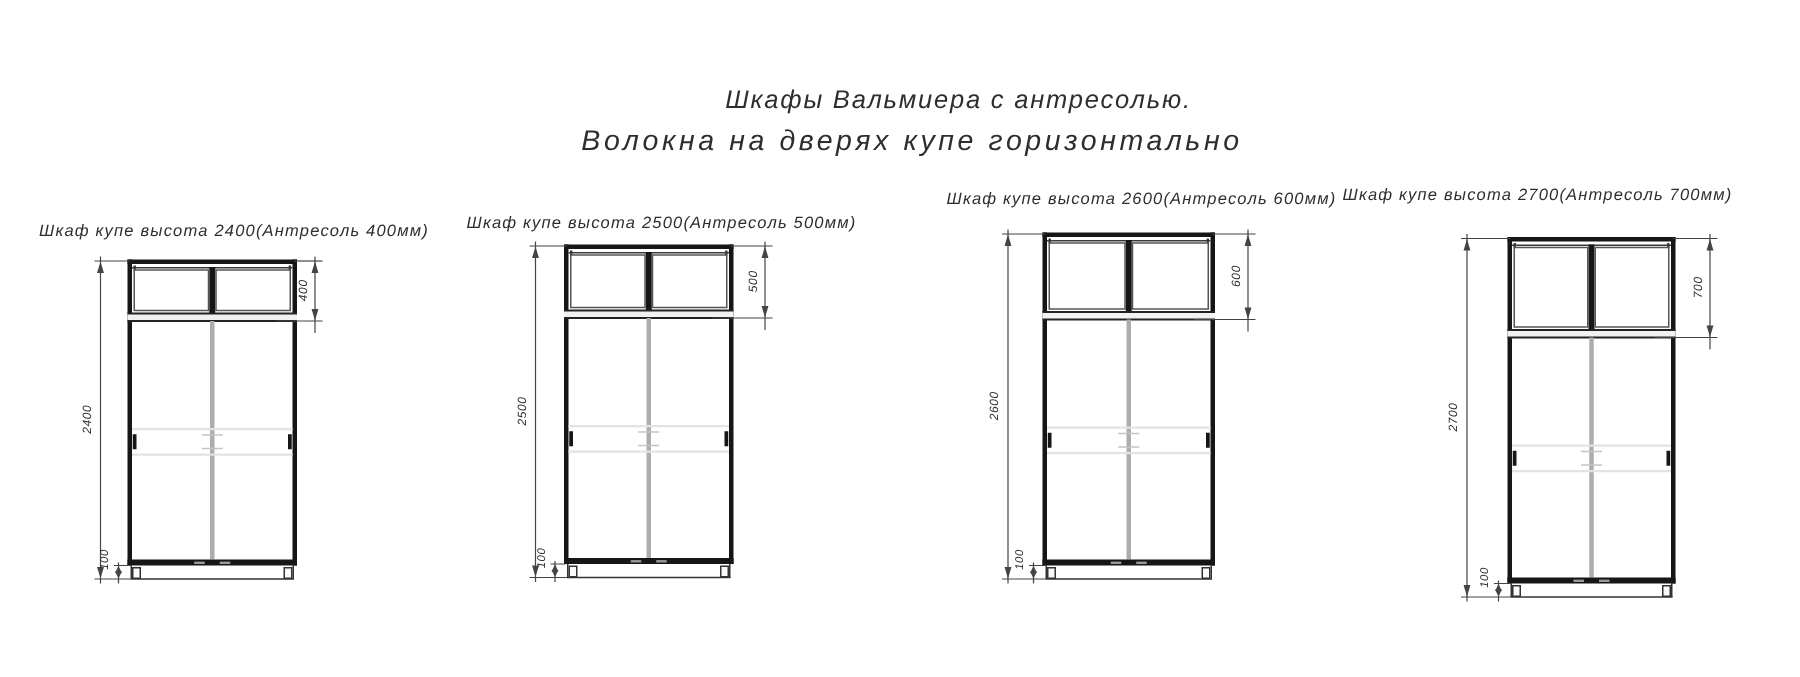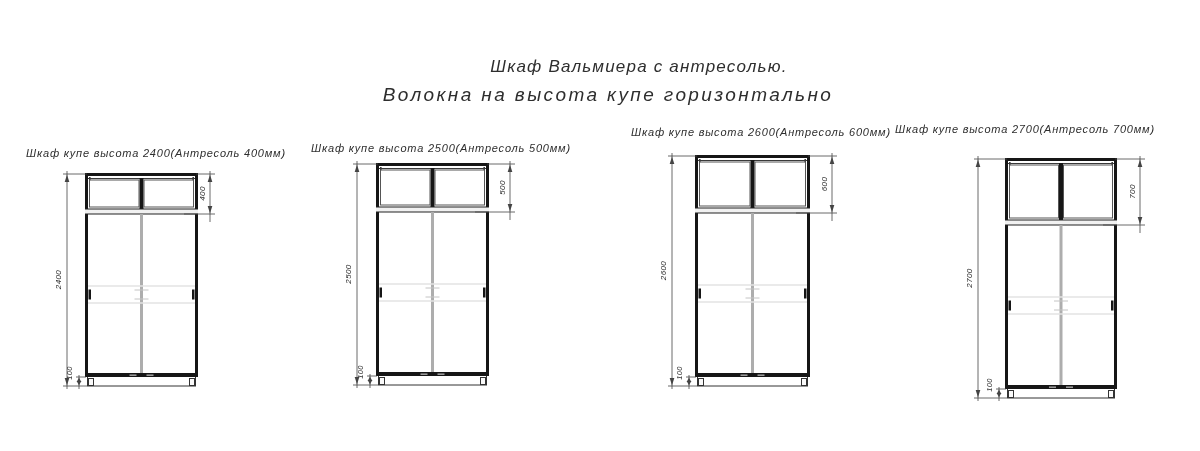--- a/index.html
+++ b/index.html
@@ -8,22 +8,22 @@
   .title{position:absolute;font-style:italic;color:#2e2e2e;white-space:nowrap;
          transform:translateX(-50%);font-family:"Liberation Sans",sans-serif;}
   .title-1{left:639px;top:57px;font-size:17px;letter-spacing:1.2px;}
   .title-2{left:608px;top:84px;font-size:19px;letter-spacing:2.4px;}
   svg text{font-family:"Liberation Sans",sans-serif;font-style:italic;fill:#2e2e2e;}
 </style>
 </head>
 <body>
 
 <div id="canvas">
-  <div class="title title-1">Шкаф Вальмиера с антресолью.</div>
-  <div class="title title-2">Волокна на высота купе горизонтально</div>
+  <div class="title title-1">Шкафы Вальмиера с антресолью.</div>
+  <div class="title title-2">Волокна на дверях купе горизонтально</div>
   <svg id="drawing" width="1200" height="451" viewBox="0 0 1200 451" xmlns="http://www.w3.org/2000/svg">
       <g>
         <text x="156" y="157" font-size="11" text-anchor="middle" fill="#2e2e2e" letter-spacing="0.8">Шкаф купе высота 2400(Антресоль 400мм)</text>
         <rect x="85" y="173" width="113" height="3" fill="#161616"></rect>
         <rect x="85" y="173" width="3" height="204" fill="#161616"></rect>
         <rect x="195" y="173" width="3" height="204" fill="#161616"></rect>
         <line x1="88" y1="178.5" x2="195" y2="178.5" stroke="#3a3a3a" stroke-width="1"></line>
         <rect x="89" y="177" width="1.6" height="3.2" fill="#3a3a3a"></rect>
         <rect x="192.4" y="177" width="1.6" height="3.2" fill="#3a3a3a"></rect>
         <rect x="139.5" y="178" width="4" height="31" fill="#161616"></rect>

